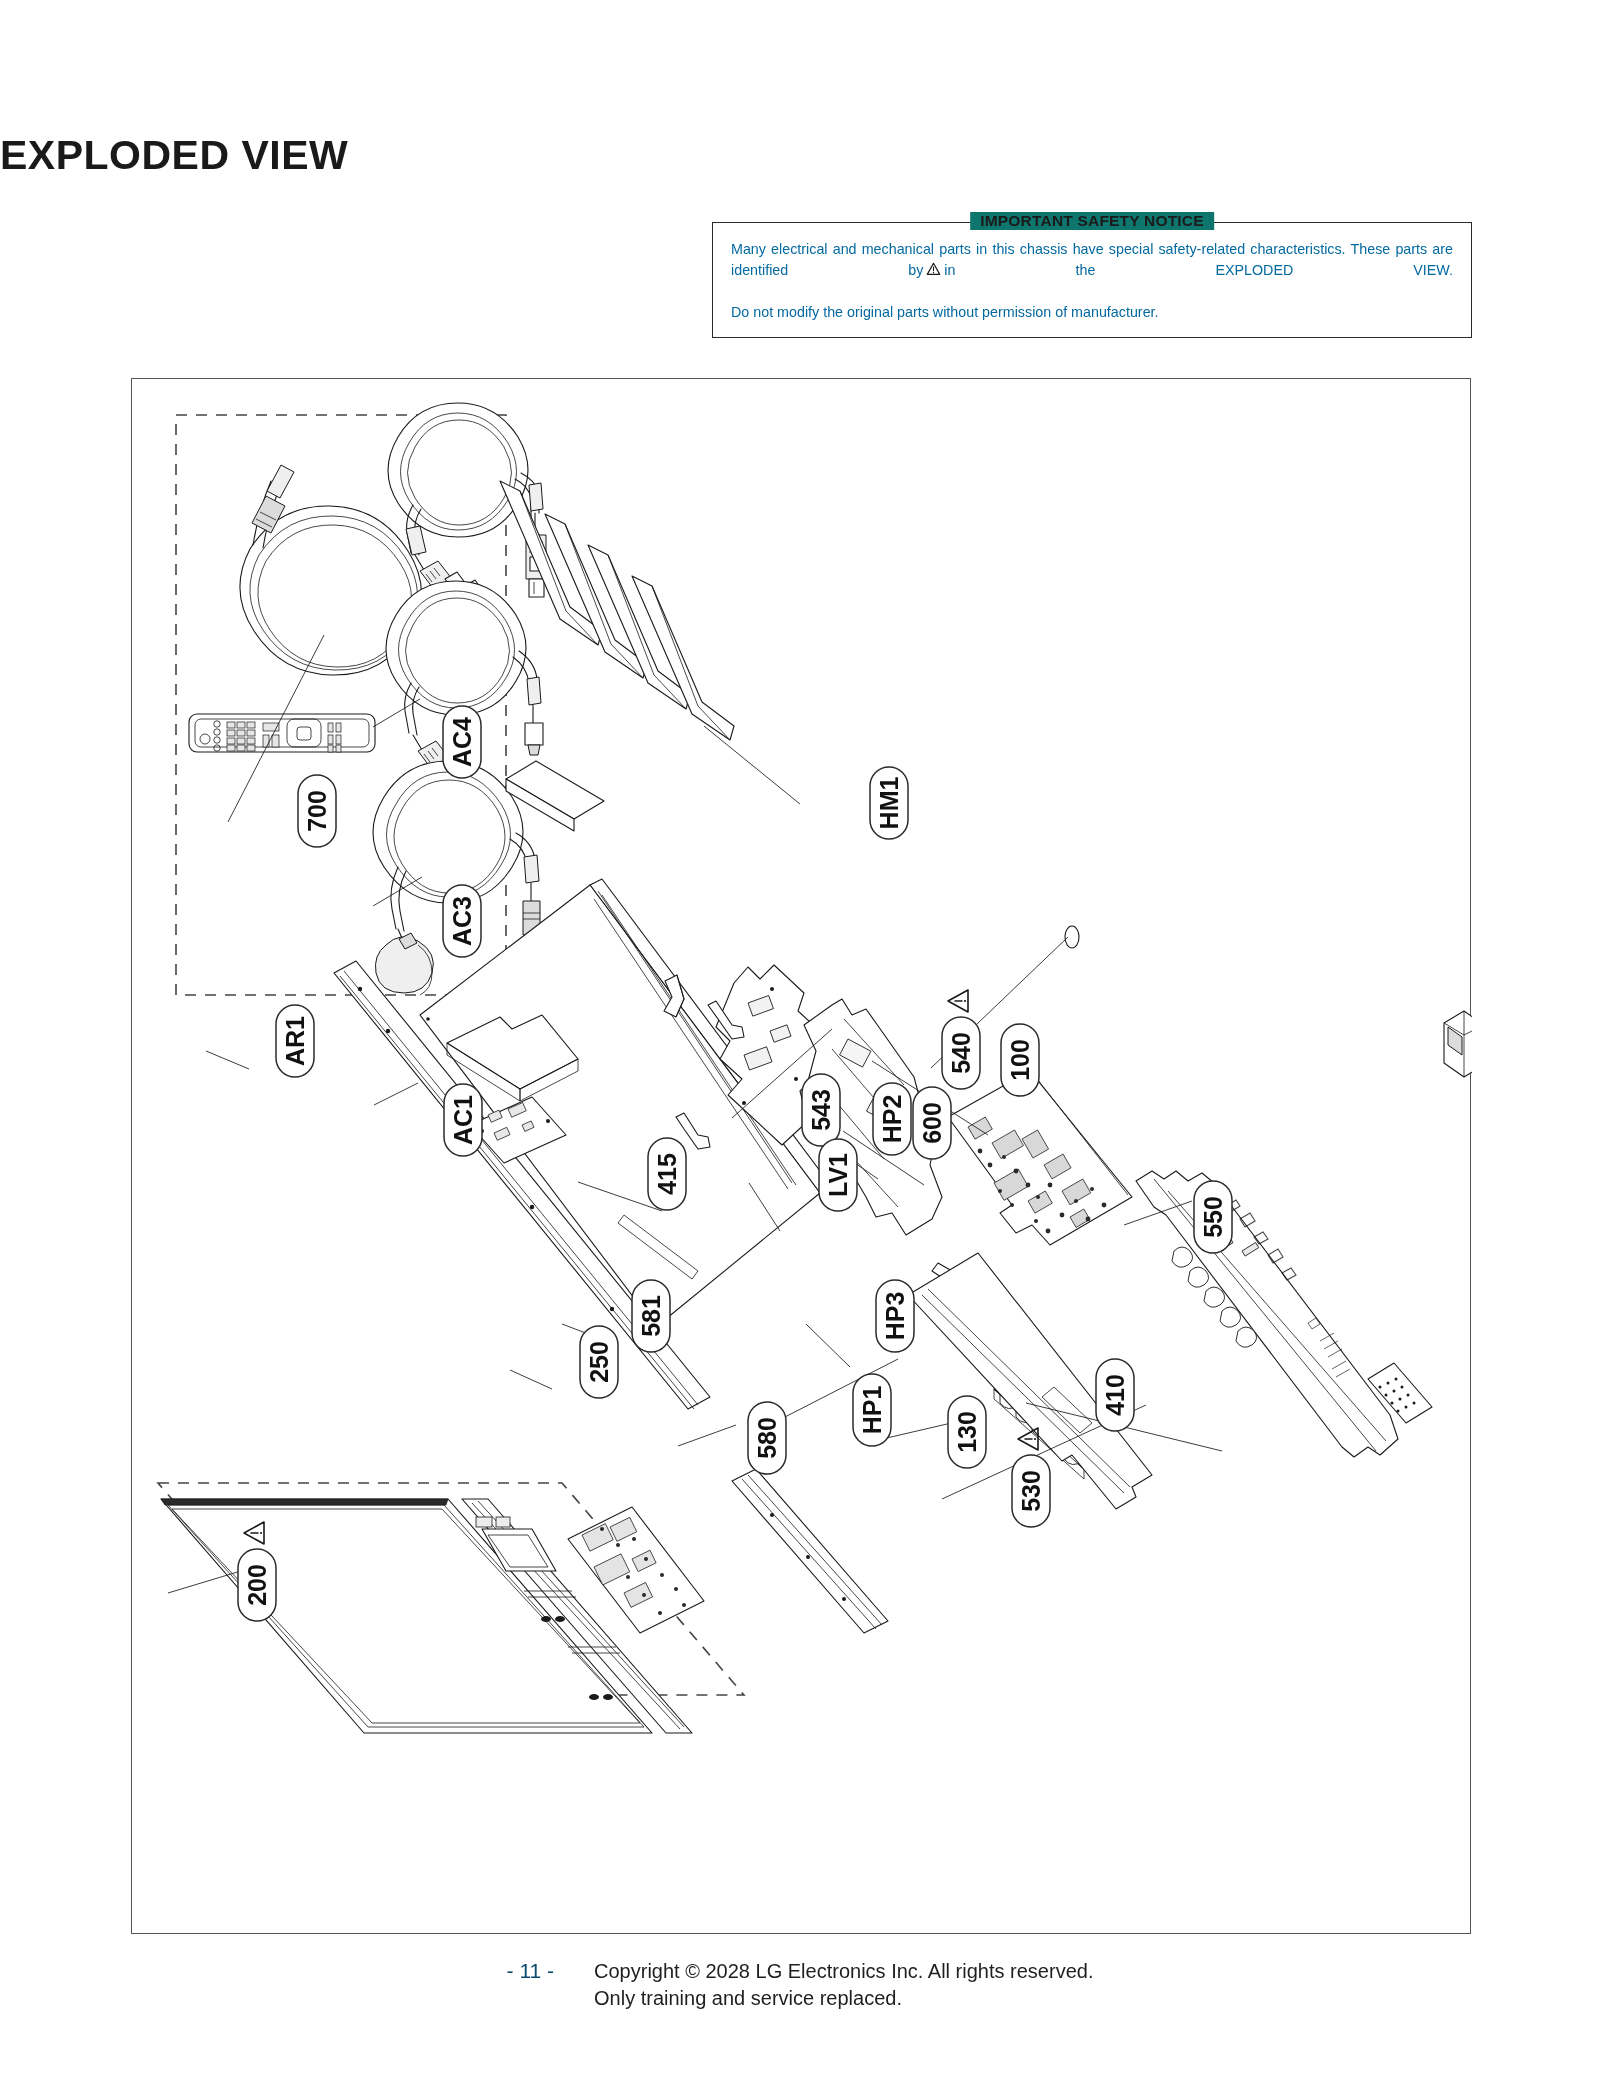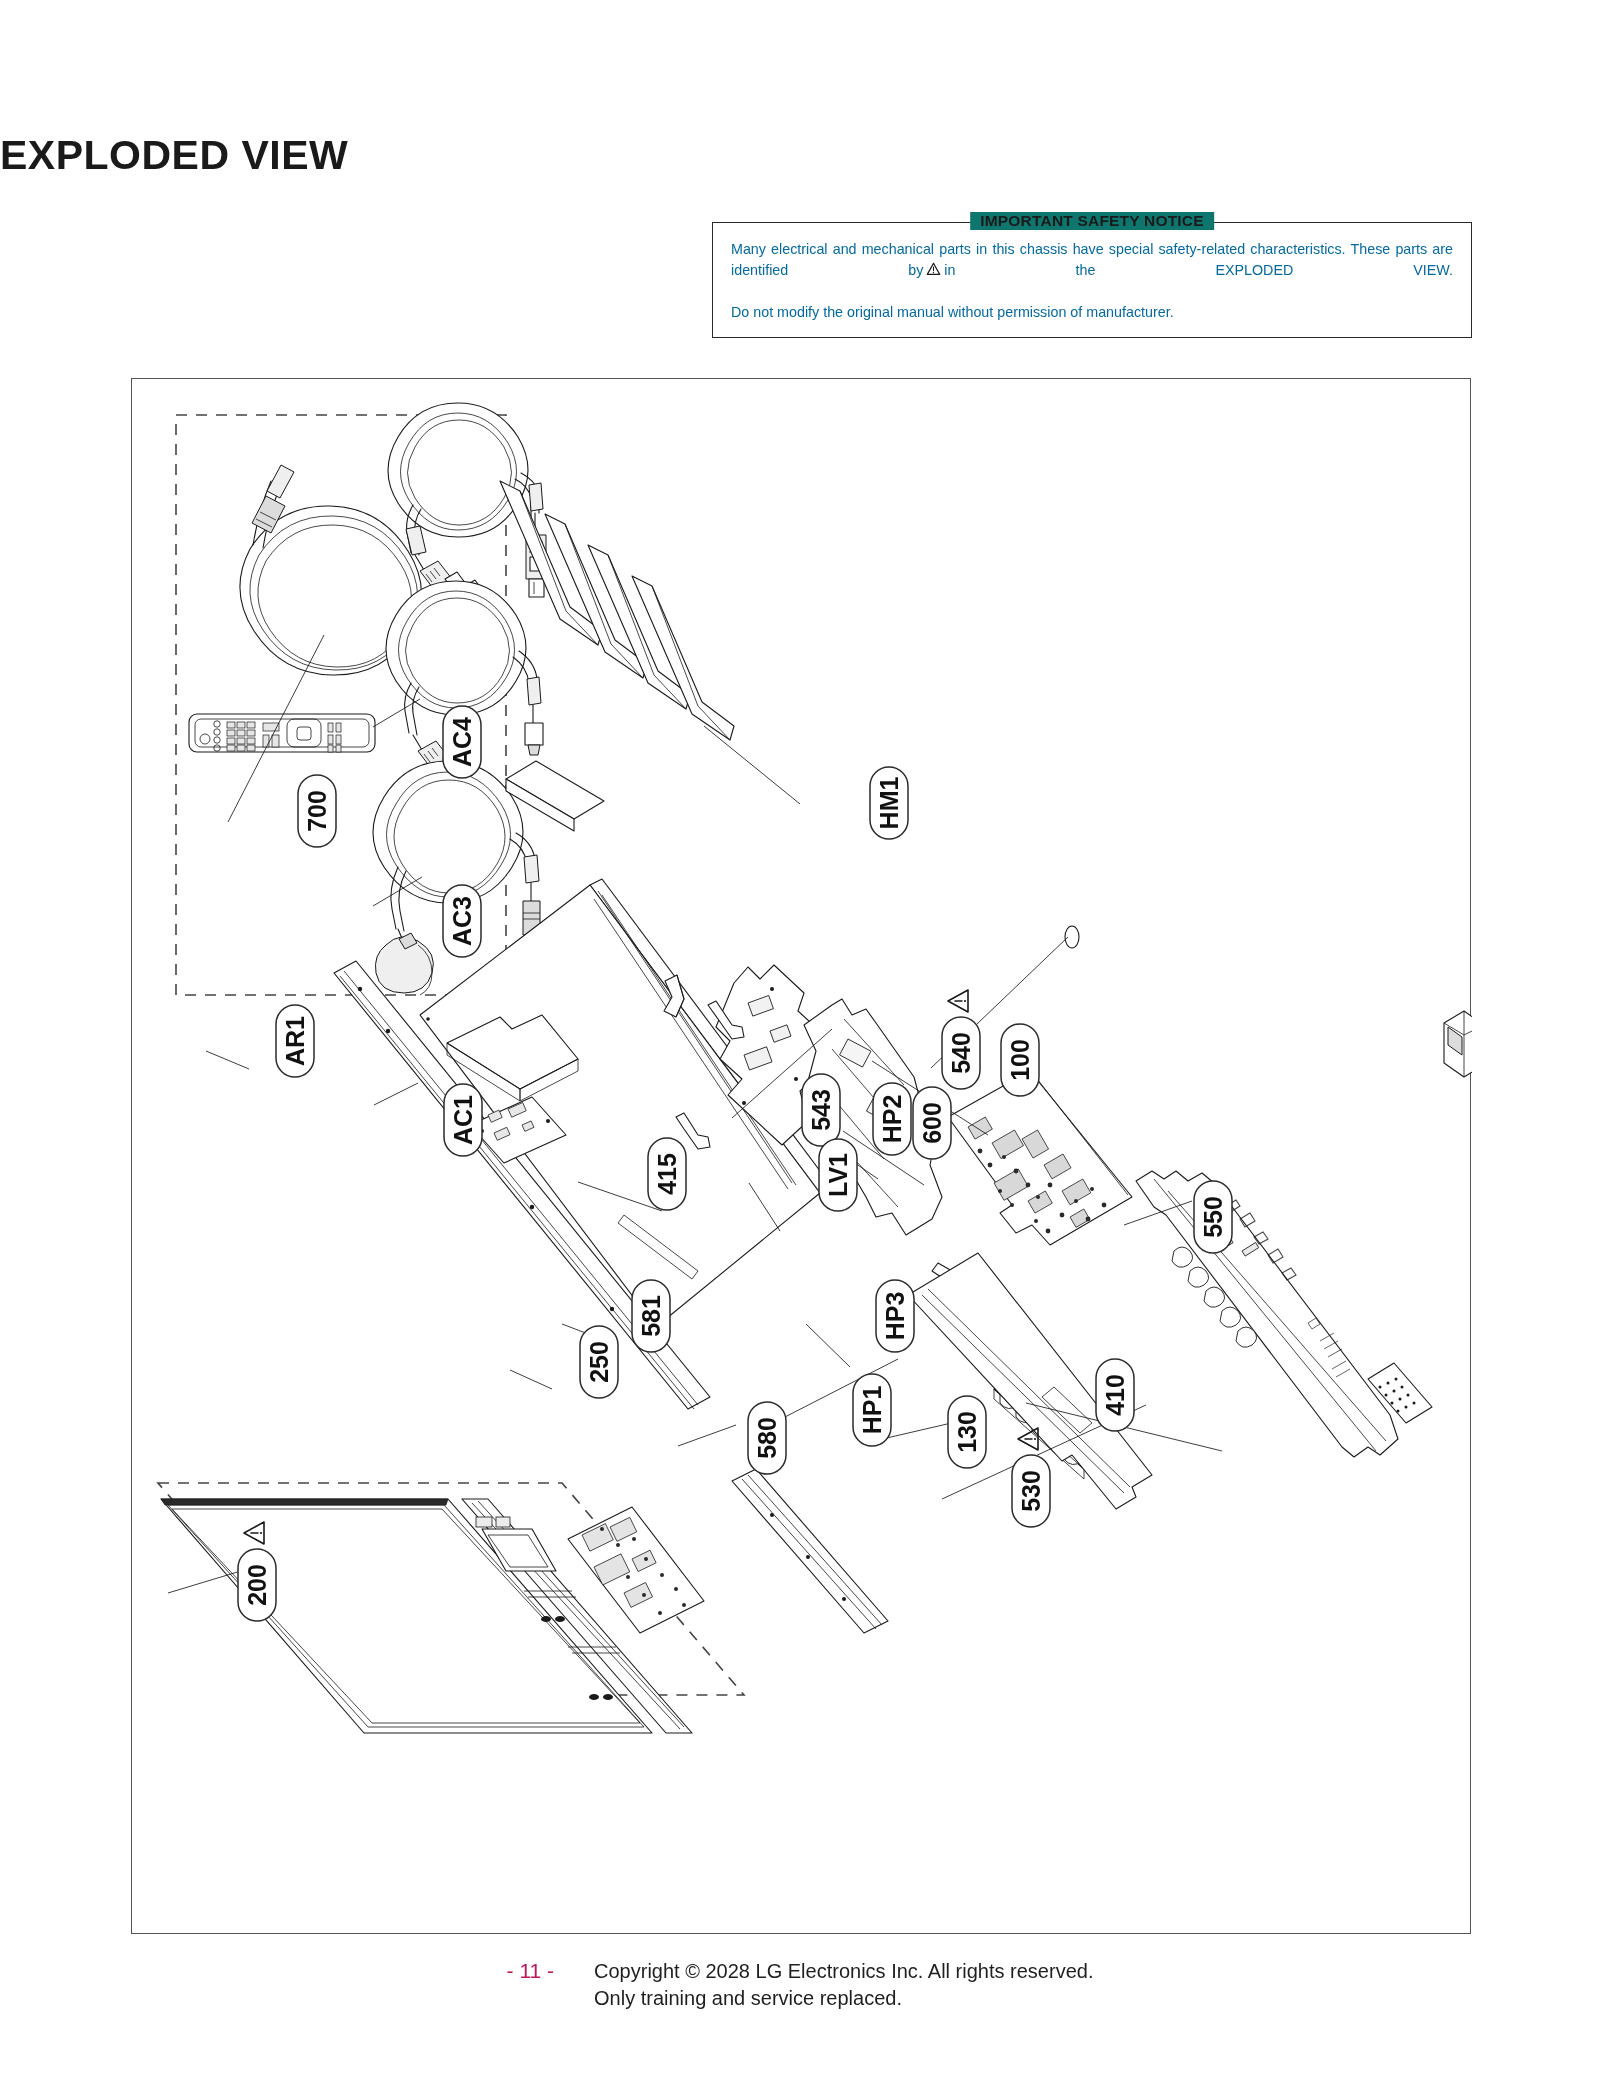--- a/index.html
+++ b/index.html
@@ -86,21 +86,21 @@
     position: absolute;
     left: 0; top: 1958px;
     width: 1600px;
     display: flex;
     justify-content: center;
     align-items: flex-start;
     gap: 40px;
   }
   #page-number {
     font-size: 21px;
-    color: #be185d;
+    color: #0c4a6e;
     padding-top: 1px;
     white-space: nowrap;
   }
   #copyright-block {
     font-size: 20px;
     line-height: 1.36;
     color: #1f1f1f;
     white-space: nowrap;
   }
 
@@ -134,21 +134,21 @@
 <div id="safety-notice">
   <div id="safety-legend">IMPORTANT SAFETY NOTICE</div>
 
   <p class="safety-line safety-para j"><span>Many electrical and mechanical parts in this chassis have special safety-related characteristics. These parts are identified by</span><span class="inline-warn"><svg width="15" height="14" viewBox="0 0 15 14">
           <path class="warn-tri" style="stroke-width:1.2" d="M7.5 1.3 L13.7 12.4 L1.3 12.4 Z"></path>
           <path class="warn-bang" style="stroke-width:1.1" d="M7.5 5.0 L7.5 8.6"></path>
           <circle cx="7.5" cy="10.5" r="0.65" fill="#1a1a1a"></circle>
         </svg></span><span>in the EXPLODED VIEW.</span></p>
 
 
-  <p class="safety-line safety-para">Do not modify the original manual without permission of manufacturer.</p>
+  <p class="safety-line safety-para">Do not modify the original parts without permission of manufacturer.</p>
 </div>
 
 <div id="diagram-frame">
   <svg id="diagram-canvas" viewBox="0 0 1340 1556" xmlns="http://www.w3.org/2000/svg">
 
     <defs>
 
       <g id="ferrite-core"></g>
     </defs>
 

